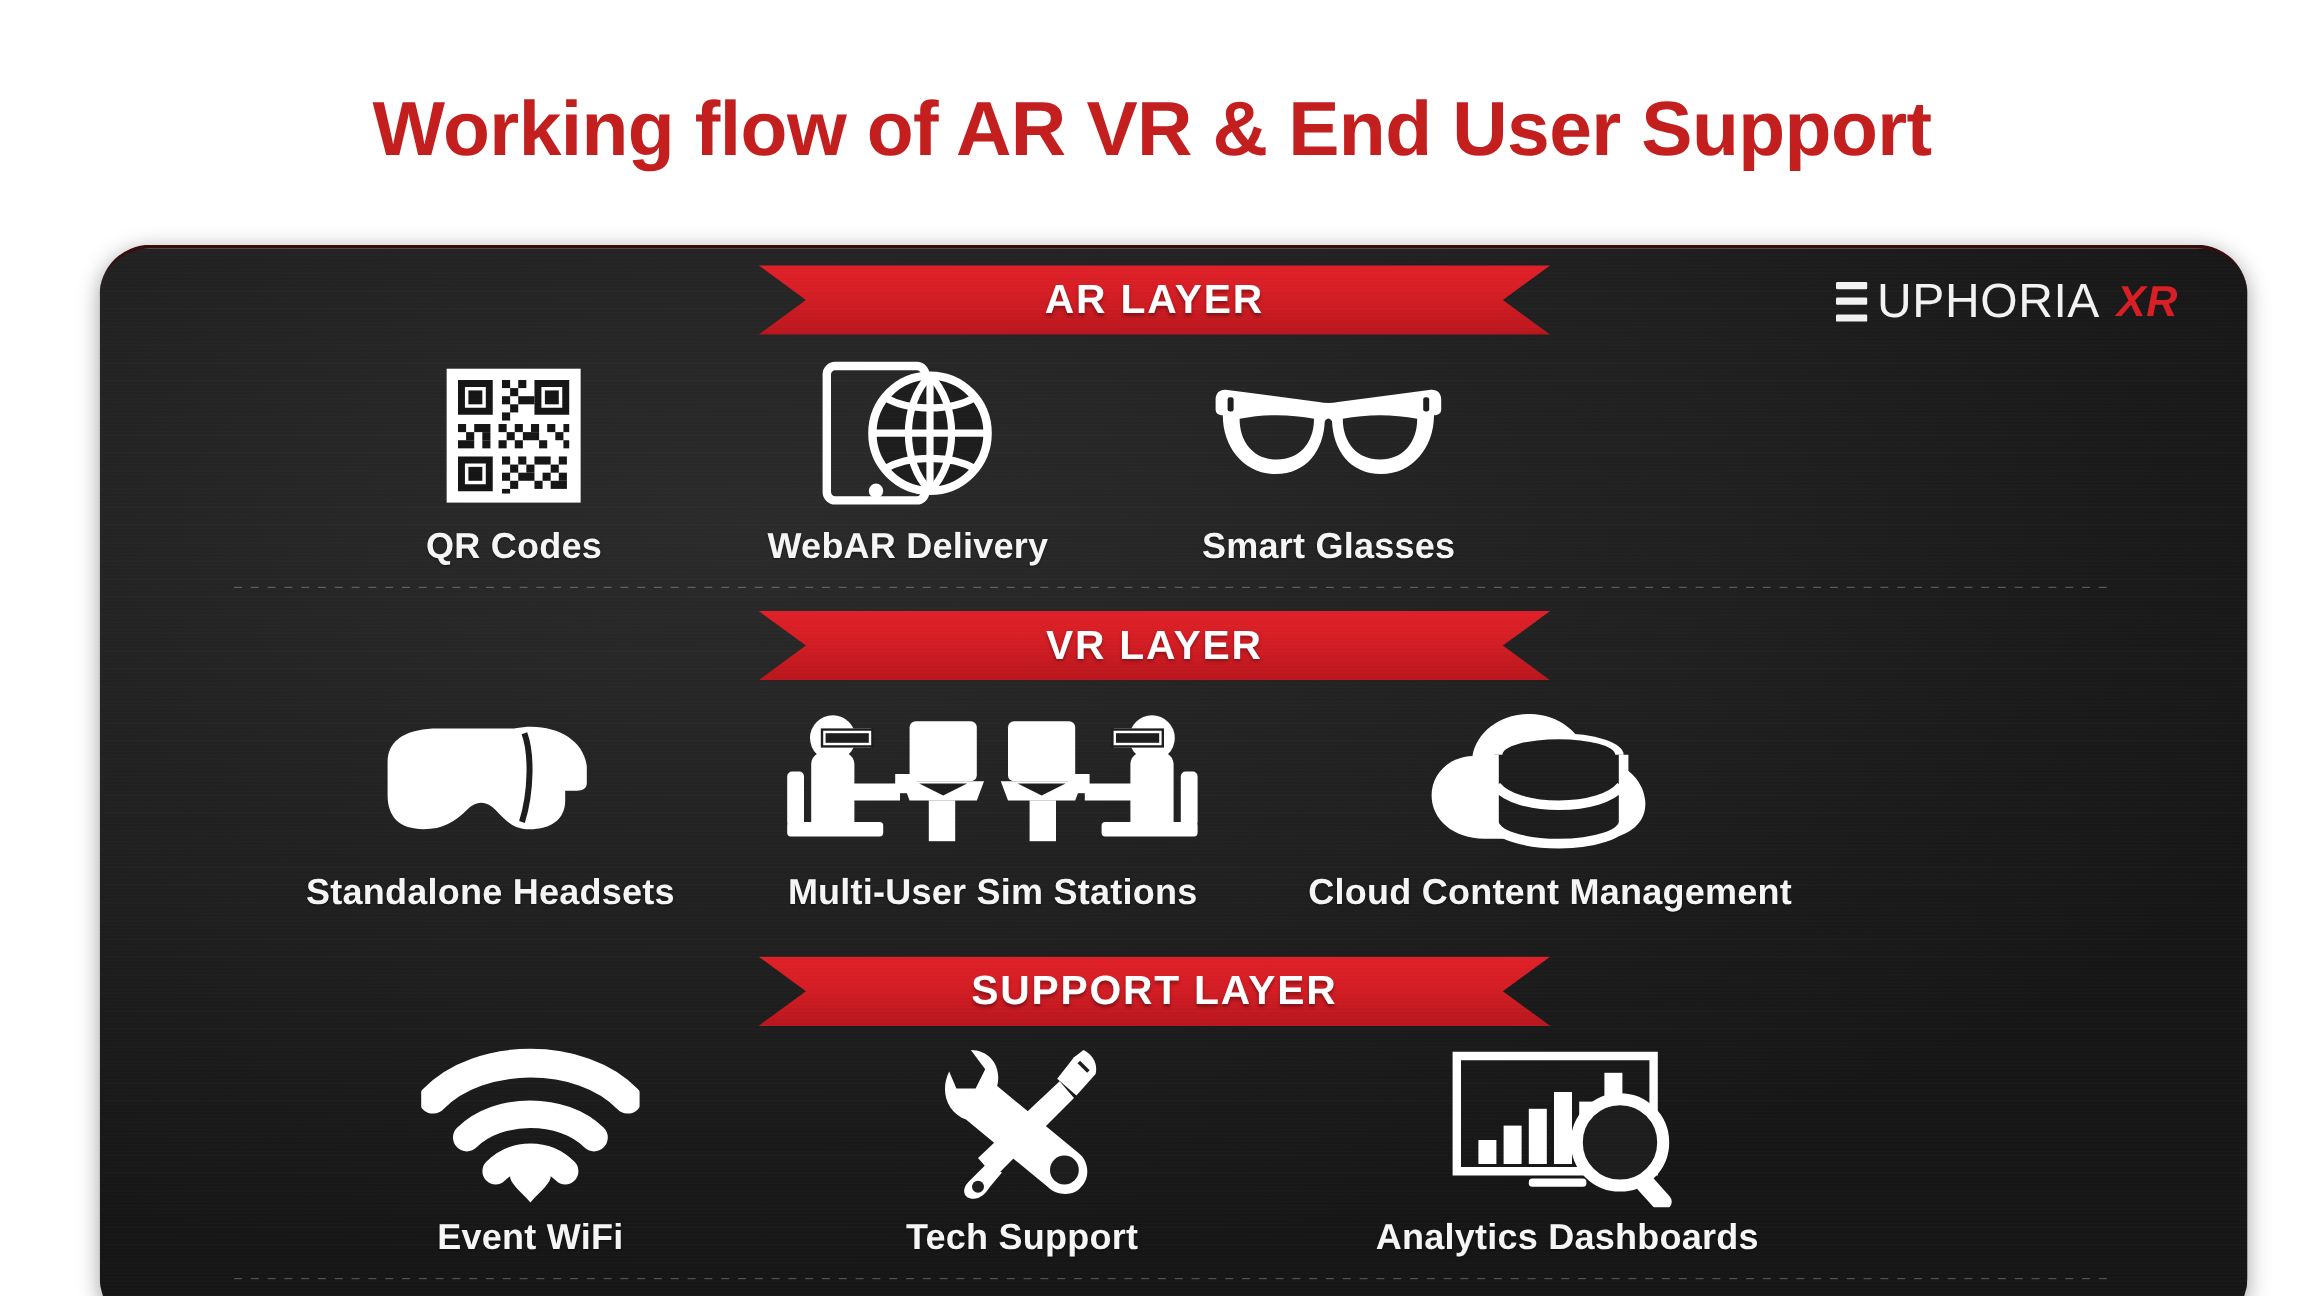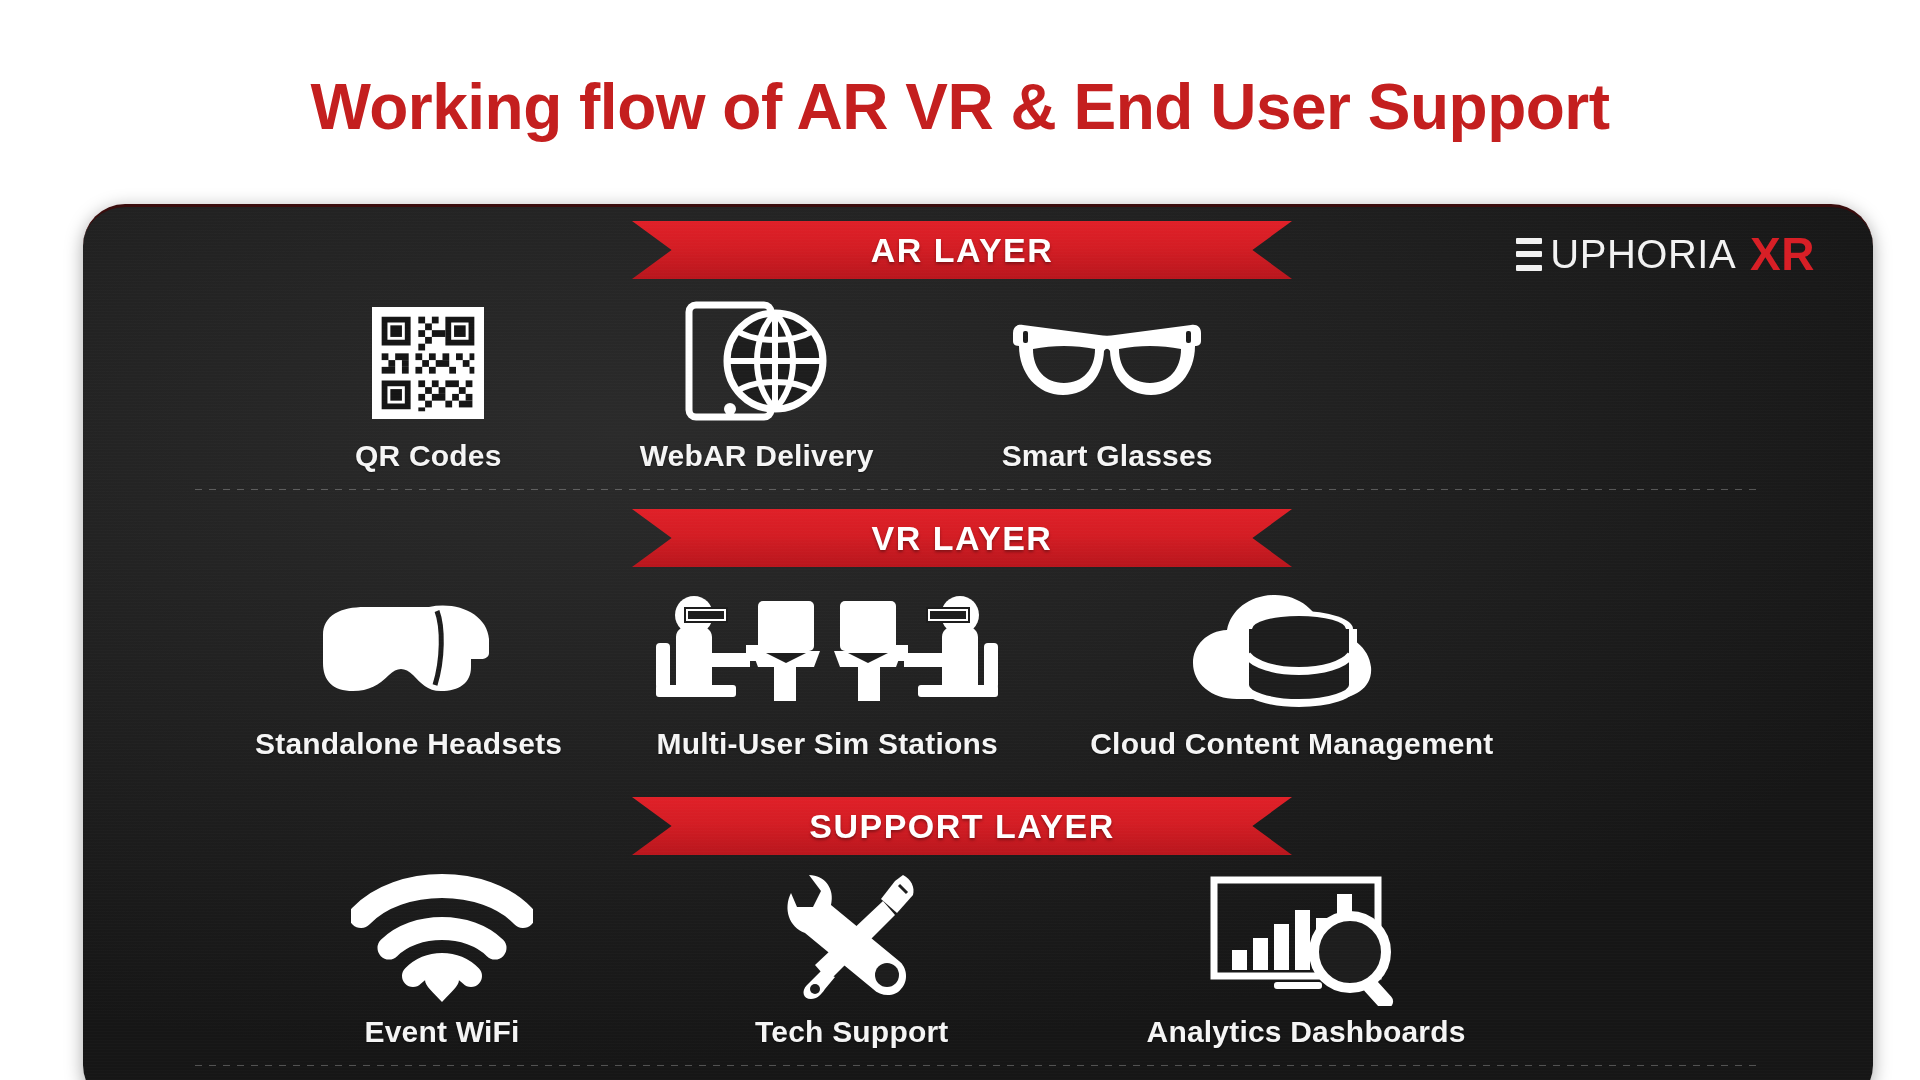--- a/index.html
+++ b/index.html
@@ -96,24 +96,25 @@
   }
   .brand-word {
     color: #f2f2f2;
     font-size: 40px;
     font-weight: 400;
     letter-spacing: 0.5px;
     line-height: 1;
   }
   .brand-xr {
     color: #d81f26;
-    font-size: 46px;
+    font-size: 36px;
     font-weight: bold;
     letter-spacing: 0.5px;
     line-height: 1;
+    font-style: italic;
   }
 
   
   .layer {
     position: absolute;
     left: 0;
     width: 1790px;
   }
   .layer-ar      { top: 14px;  }
   .layer-vr      { top: 302px; }

